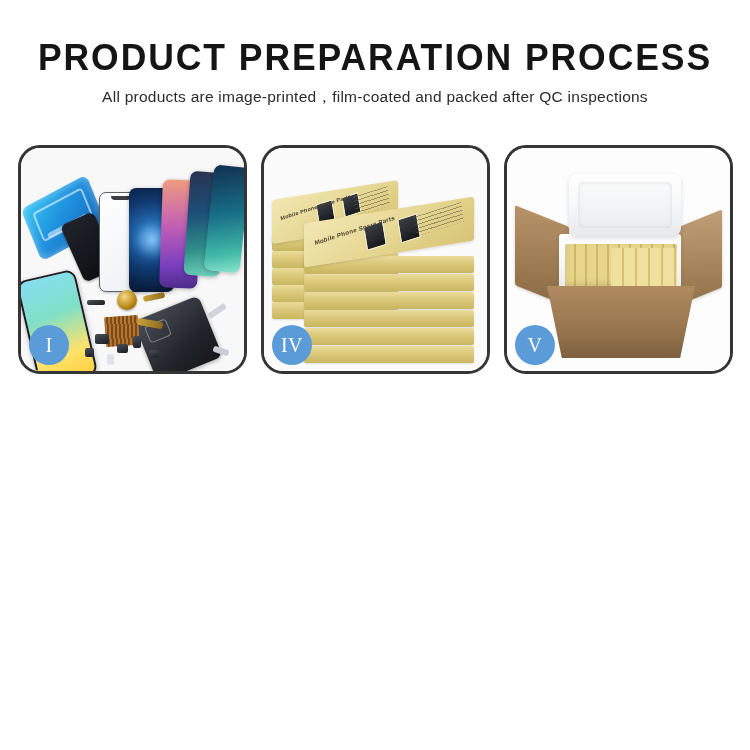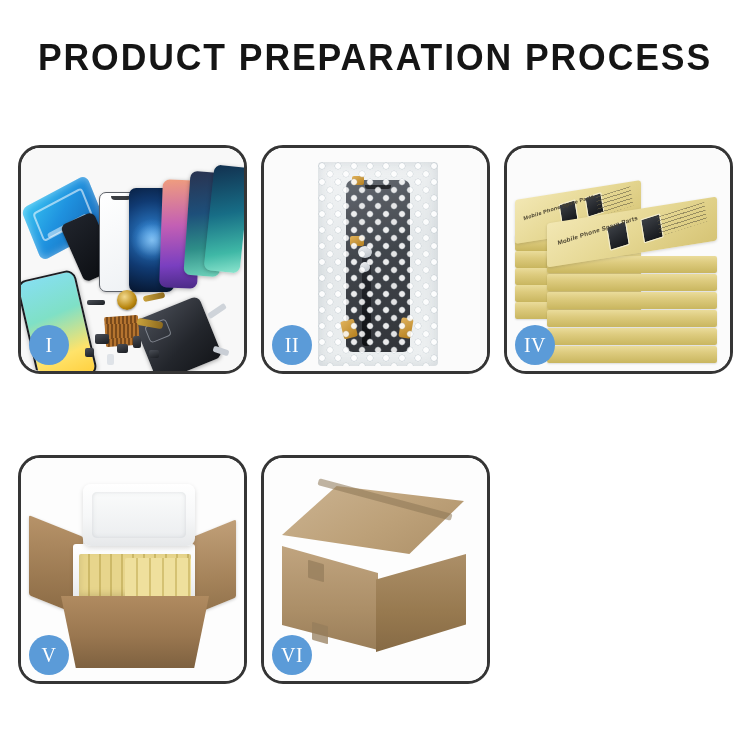--- a/index.html
+++ b/index.html
@@ -387,20 +387,21 @@
   .p6-tape2 {
     position:absolute; left:48px; top:166px; width:16px; height:18px;
     background: rgba(150,126,92,.75); transform: skewY(16deg); border-radius:1px;
   }
 </style>
 </head>
 <body>
 
 <div class="header">
   <h1 class="page-title">PRODUCT PREPARATION PROCESS</h1>
+  <p class="page-subtitle">All products are image-printed，film-coated and packed after QC inspections</p>
 </div>
 
 <div class="grid">
 
   <div class="panel">
     <div class="panel-stage">
       <div class="p1-bg"></div>
       <div class="p1-adh"></div>
       <div class="p1-darkphone"></div>
       <div class="p1-glass"></div>
@@ -420,37 +421,20 @@
       <div class="p1-dot" style="left:128px;top:202px;width:10px;height:8px;"></div>
       <div class="p1-dot" style="left:86px;top:206px;width:7px;height:11px;background:#dfe3e8;"></div>
       <div class="p1-flex" style="left:122px;top:146px;width:22px;height:6px;transform:rotate(-12deg);"></div>
       <div class="p1-flex" style="left:116px;top:172px;width:26px;height:7px;transform:rotate(10deg);"></div>
       <div class="p1-dot" style="left:186px;top:160px;width:20px;height:6px;background:#cfd4da;transform:rotate(-34deg);"></div>
       <div class="p1-dot" style="left:192px;top:200px;width:16px;height:6px;background:#c9ced5;transform:rotate(18deg);"></div>
       <div class="badge">I</div>
     </div>
   </div>
 
-  <div class="panel">
-    <div class="panel-stage">
-      <div class="p2-bg"></div>
-      <div class="p2-bag">
-        <div class="p2-part"></div>
-        <div class="p2-cable"></div>
-        <div class="p2-tape" style="left:34px;top:14px;width:12px;height:9px;"></div>
-        <div class="p2-tape" style="left:32px;top:74px;width:14px;height:10px;"></div>
-        <div class="p2-tape" style="left:24px;top:158px;width:14px;height:18px;transform:rotate(-14deg);"></div>
-        <div class="p2-tape" style="left:82px;top:156px;width:12px;height:20px;transform:rotate(10deg);"></div>
-        <div class="p2-conn" style="left:40px;top:84px;width:14px;height:12px;border-radius:50%;"></div>
-        <div class="p2-conn" style="left:42px;top:100px;width:10px;height:10px;border-radius:50%;"></div>
-        <div class="p2-bubbles"></div>
-      </div>
-      <div class="badge">II</div>
-    </div>
-  </div>
 
 
   <div class="panel">
     <div class="panel-stage">
       <div class="p4-bg"></div>
 
       <div class="p4-stackA">
         <div class="p4-layer" style="top:44px;"></div>
         <div class="p4-layer" style="top:61px;"></div>
         <div class="p4-layer" style="top:78px;"></div>
@@ -490,26 +474,14 @@
       <div class="p5-flapR"></div>
       <div class="p5-foam"></div>
       <div class="p5-boxes"></div>
       <div class="p5-boxes2"></div>
       <div class="p5-body"></div>
       <div class="p5-lid"></div>
       <div class="badge">V</div>
     </div>
   </div>
 
-  <div class="panel">
-    <div class="panel-stage">
-      <div class="p6-bg"></div>
-      <div class="p6-top"></div>
-      <div class="p6-front"></div>
-      <div class="p6-side"></div>
-      <div class="p6-seam"></div>
-      <div class="p6-tape1"></div>
-      <div class="p6-tape2"></div>
-      <div class="badge">VI</div>
-    </div>
-  </div>
 
 </div>
 
 </body></html>

